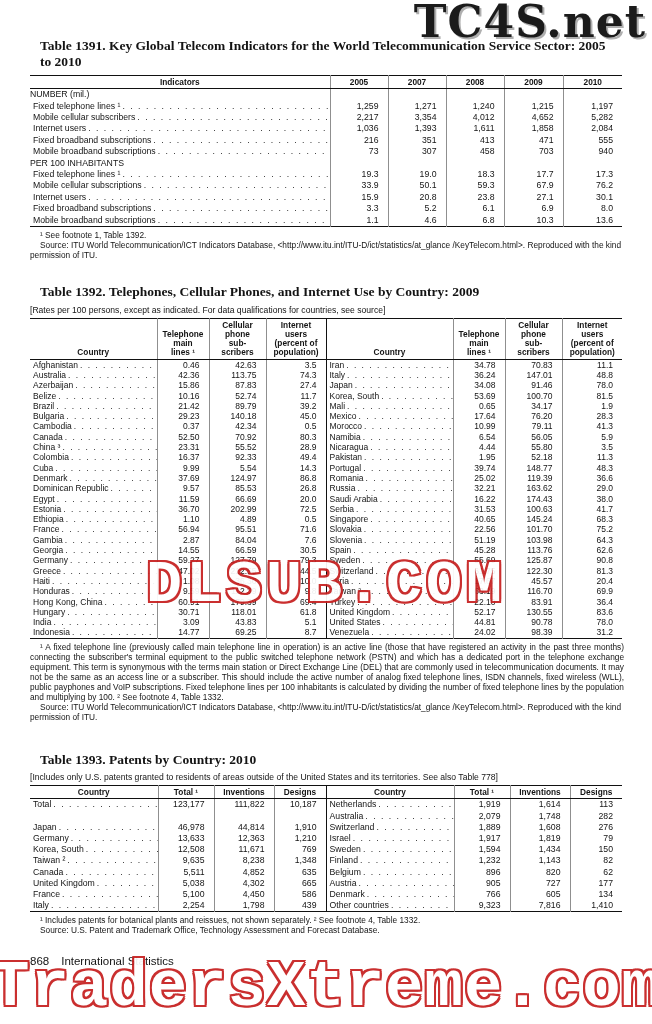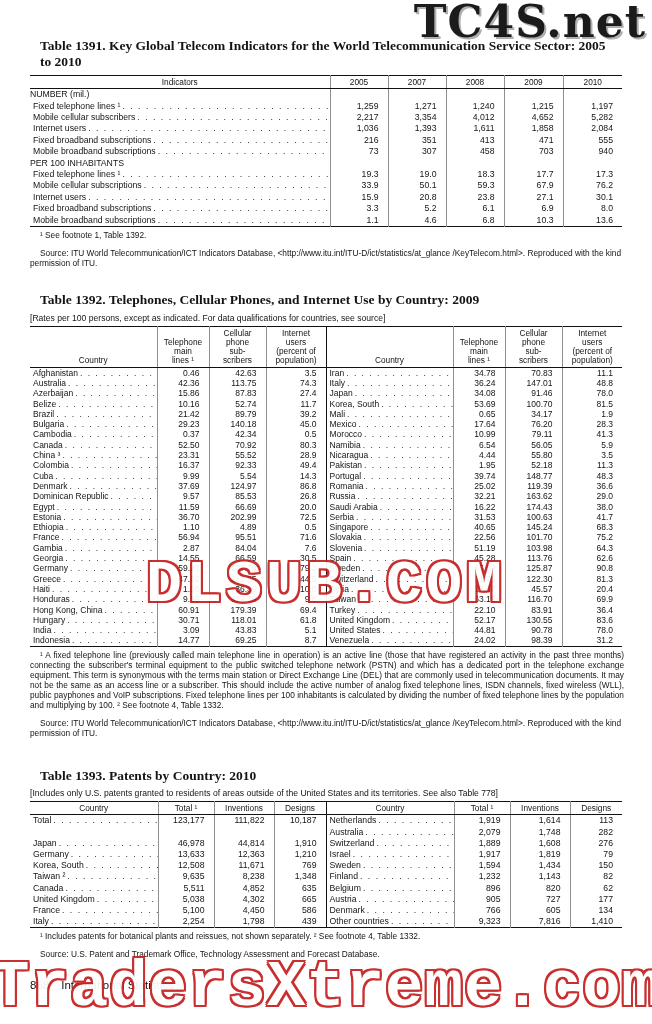--- a/index.html
+++ b/index.html
@@ -5,38 +5,38 @@
   html,body{margin:0;padding:0}
   body{width:652px;height:1024px;background:#ffffff;position:relative;overflow:hidden;
        font-family:"Liberation Sans",sans-serif;color:#141414}
   .page{position:absolute;inset:0;padding:38px 28px 0 30px;box-sizing:border-box}
 
   .tbl-title{font-family:"Liberation Serif",serif;font-weight:bold;font-size:13.5px;line-height:1.22;margin:0 10px 4px}
   .tbl-note{font-size:8.6px;margin:0 0 3px}
 
   .doc-table{border-collapse:collapse;table-layout:fixed;width:592px;font-size:8.7px;
              border-top:1.4px solid #111;border-bottom:1.4px solid #111}
-  .doc-table th{font-weight:normal;font-size:8.3px;text-align:center;vertical-align:bottom;
+  .doc-table th{font-weight:bold;font-size:8.3px;text-align:center;vertical-align:bottom;
                 white-space:pre-line;padding:2px 1px 1px;border-bottom:1px solid #111;line-height:1.12}
   .doc-table td{padding:0;vertical-align:bottom}
   .t1391 td{line-height:11.4px}
   .t1392 td{line-height:10.3px;font-size:8.5px}
   .t1393 td{line-height:11.2px}
   .doc-table th+th,.doc-table td+td{border-left:1px solid #8f8f8f}
   .pdiv{border-left:1.2px solid #111 !important}
   td.num{text-align:right;padding-right:9px}
   .secname{}
   .lc{display:flex;overflow:hidden;white-space:nowrap}
   .lc .nm{flex:0 0 auto;padding-left:3px}
   .lc .dots{flex:1 1 auto;overflow:hidden;letter-spacing:1.5px;color:#222;padding-left:2px}
   .b, .b .nm, .b .dots{font-weight:normal}
 
   .fn{font-size:8.3px;line-height:10px;margin-top:3px;text-indent:10px}
   .fn.just{text-align:justify}
-  .src{margin-top:8px}
+  .src{margin-top:0}
   .block{margin-bottom:0}
   .gap-a{height:24px}
   .gap-c{height:30px}
 
   .page-footer{display:flex;justify-content:space-between;align-items:flex-start;margin-top:20px}
   .pf-left{font-size:11.5px}
   .pf-left .pno{margin-right:12px}
   .pf-right{font-size:9px;color:#222}
 
   .wm{position:absolute;z-index:6;pointer-events:none;white-space:nowrap}

